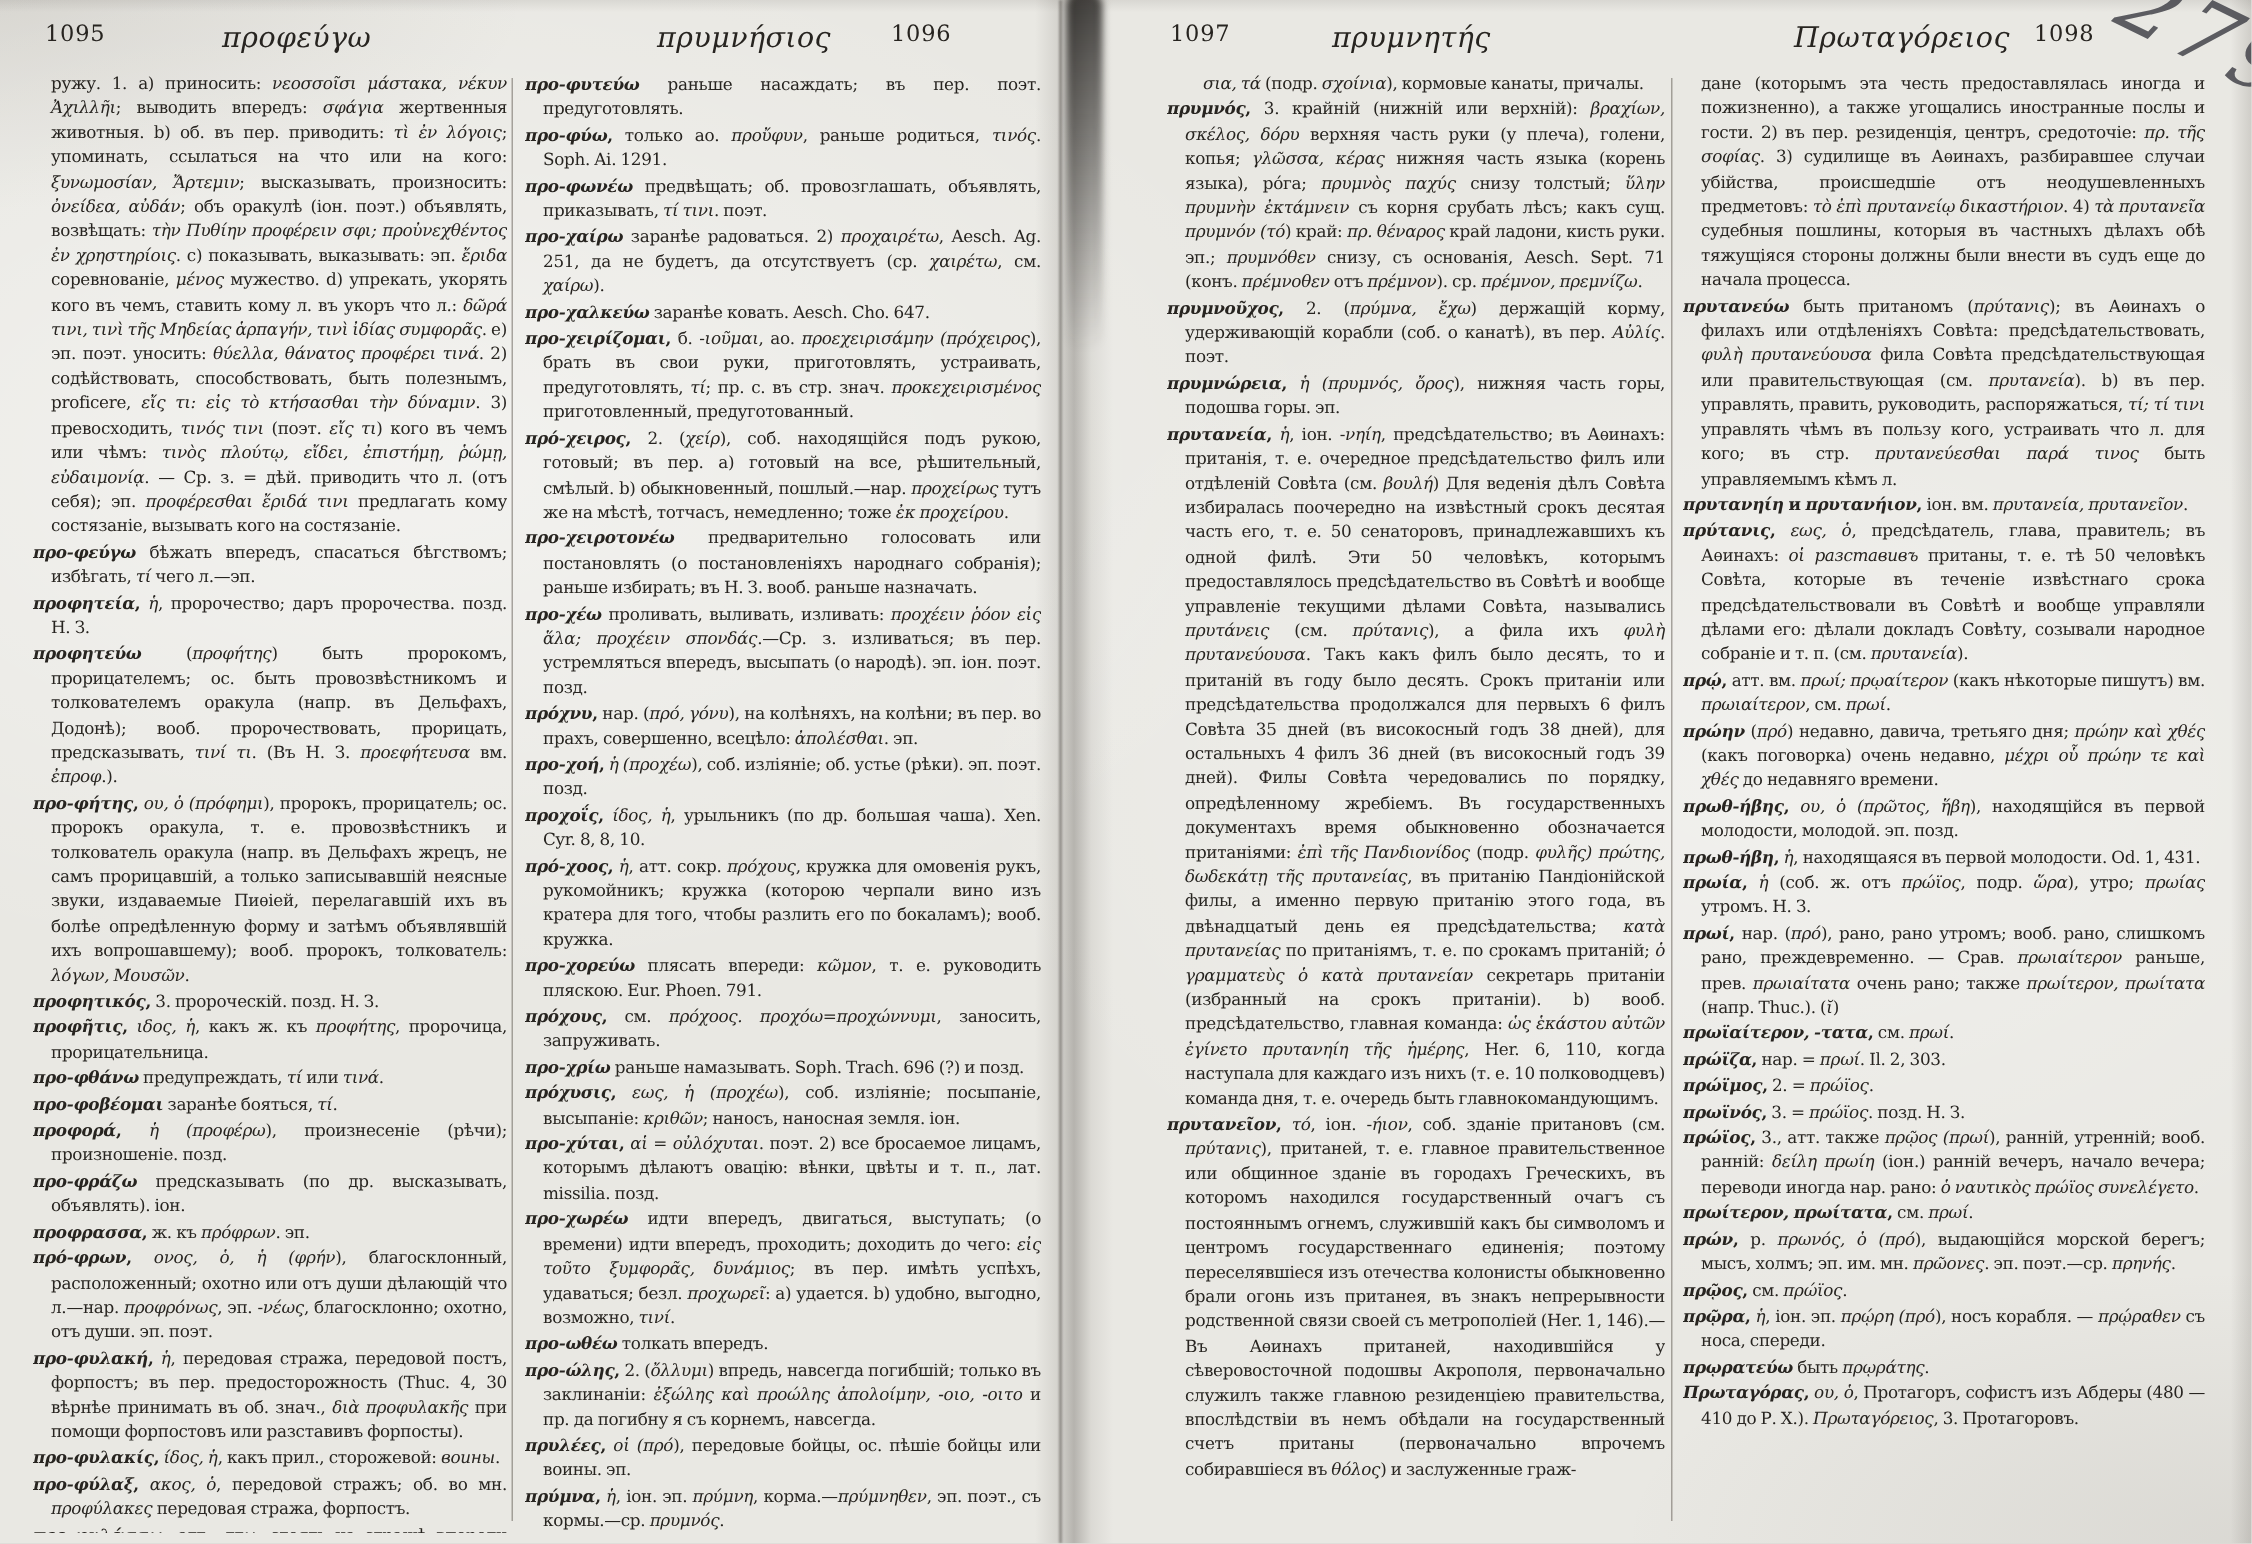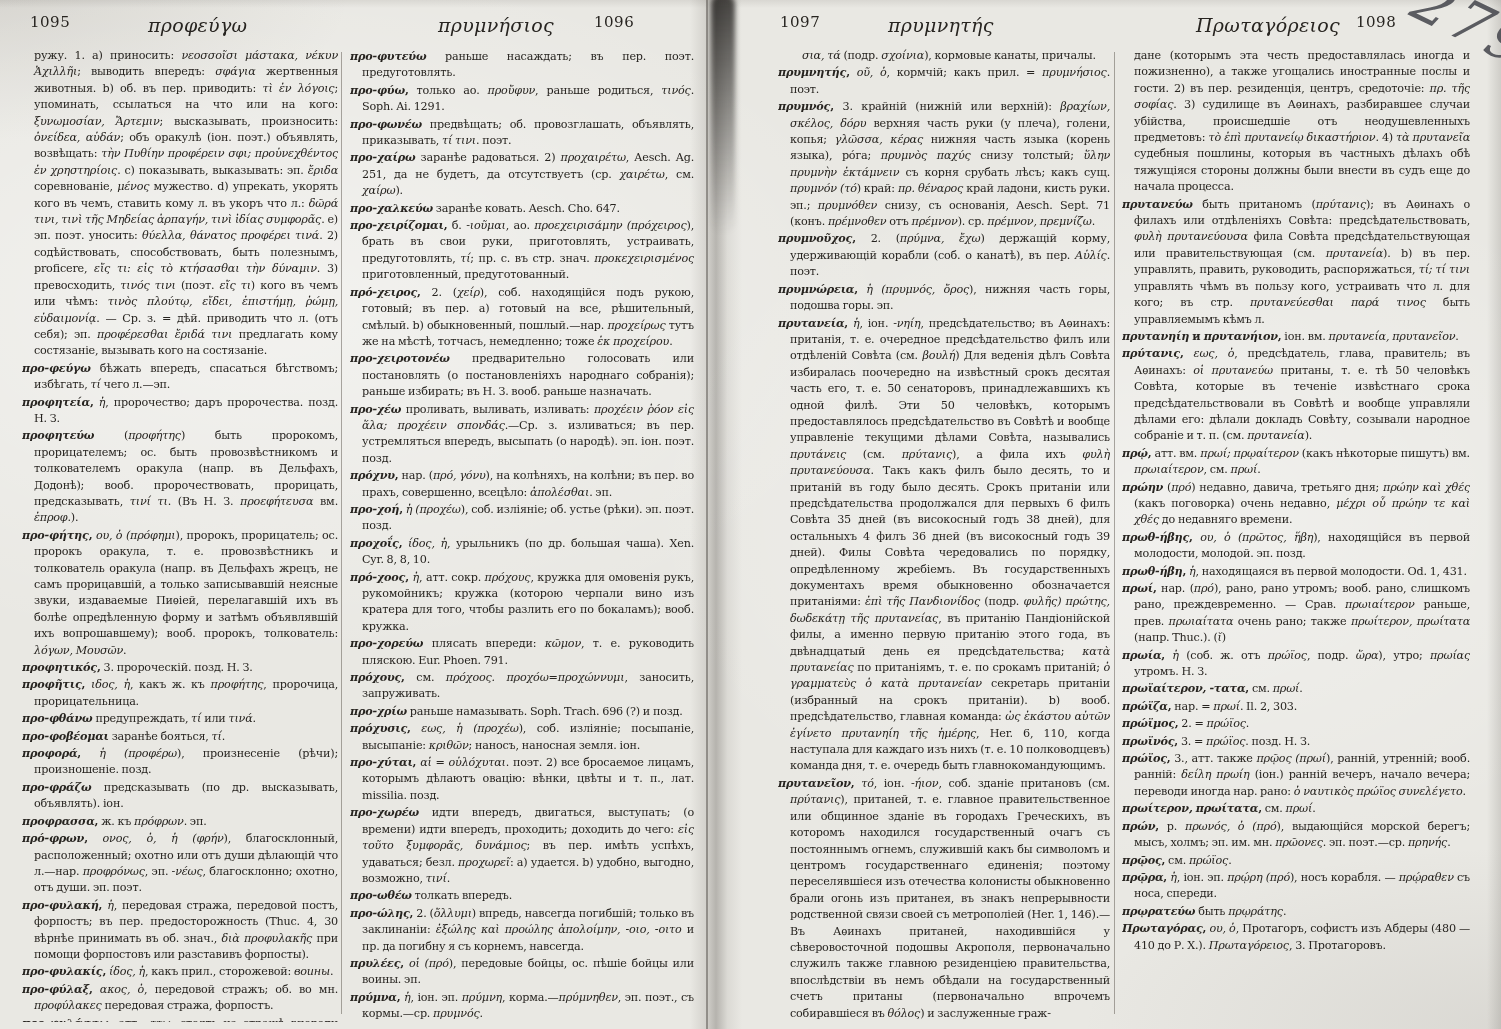--- a/index.html
+++ b/index.html
@@ -107,38 +107,37 @@
       <p class="e"><b><i>πρόχυσις</i>,</b> <i>εως, ἡ (προχέω</i>), соб. изліяніе; посыпаніе, высыпаніе: <i>κριθῶν</i>; наносъ, наносная земля. іон.</p>
       <p class="e"><b><i>προ-χύται</i>,</b> <i>αἱ = οὐλόχυται</i>. поэт. 2) все бросаемое лицамъ, которымъ дѣлаютъ овацію: вѣнки, цвѣты и т. п., лат. missilia. позд.</p>
       <p class="e"><b><i>προ-χωρέω</i></b> идти впередъ, двигаться, выступать; (о времени) идти впередъ, проходить; доходить до чего: <i>εἰς τοῦτο ξυμφορᾶς, δυνάμιος</i>; въ пер. имѣть успѣхъ, удаваться; безл. <i>προχωρεῖ</i>: a) удается. b) удобно, выгодно, возможно, <i>τινί</i>.</p>
       <p class="e"><b><i>προ-ωθέω</i></b> толкать впередъ.</p>
       <p class="e"><b><i>προ-ώλης</i>,</b> 2. (<i>ὄλλυμι</i>) впредь, навсегда погибшій; только въ заклинаніи: <i>ἐξώλης καὶ προώλης ἀπολοίμην, -οιο, -οιτο</i> и пр. да погибну я съ корнемъ, навсегда.</p>
       <p class="e"><b><i>πρυλέες</i>,</b> <i>οἱ (πρό</i>), передовые бойцы, ос. пѣшіе бойцы или воины. эп.</p>
       <p class="e"><b><i>πρύμνα</i>,</b> <i>ἡ</i>, іон. эп. <i>πρύμνη</i>, корма.—<i>πρύμνηθεν</i>, эп. поэт., съ кормы.—ср. <i>πρυμνός</i>.</p>
     </div>
   <div class="col" id="col3">
       <p class="cont ind"><i>σια, τά</i> (подр. <i>σχοίνια</i>), кормовые канаты, причалы.</p>
-      <p class="e"><b><i>πρυμνητής</i>,</b> <i>οῦ, ὁ</i>, кормчій; какъ прил. = <i>πρυμνήσιος</i>. поэт.</p>
       <p class="e"><b><i>πρυμνός</i>,</b> 3. крайній (нижній или верхній): <i>βραχίων, σκέλος, δόρυ</i> верхняя часть руки (у плеча), голени, копья; <i>γλῶσσα, κέρας</i> нижняя часть языка (корень языка), ро́га; <i>πρυμνὸς παχύς</i> снизу толстый; <i>ὕλην πρυμνὴν ἐκτάμνειν</i> съ корня срубать лѣсъ; какъ сущ. <i>πρυμνόν (τό</i>) край: <i>πρ. θέναρος</i> край ладони, кисть руки. эп.; <i>πρυμνόθεν</i> снизу, съ основанія, Aesch. Sept. 71 (конъ. <i>πρέμνοθεν</i> отъ <i>πρέμνον</i>). ср. <i>πρέμνον, πρεμνίζω</i>.</p>
       <p class="e"><b><i>πρυμνοῦχος</i>,</b> 2. (<i>πρύμνα, ἔχω</i>) держащій корму, удерживающій корабли (соб. о канатѣ), въ пер. <i>Αὐλίς</i>. поэт.</p>
       <p class="e"><b><i>πρυμνώρεια</i>,</b> <i>ἡ (πρυμνός, ὄρος</i>), нижняя часть горы, подошва горы. эп.</p>
       <p class="e"><b><i>πρυτανεία</i>,</b> <i>ἡ</i>, іон. -<i>νηίη</i>, предсѣдательство; въ Аѳинахъ: пританія, т. е. очередное предсѣдательство филъ или отдѣленій Совѣта (см. <i>βουλή</i>) Для веденія дѣлъ Совѣта избиралась поочередно на извѣстный срокъ десятая часть его, т. е. 50 сенаторовъ, принадлежавшихъ къ одной филѣ. Эти 50 человѣкъ, которымъ предоставлялось предсѣдательство въ Совѣтѣ и вообще управленіе текущими дѣлами Совѣта, назывались <i>πρυτάνεις</i> (см. <i>πρύτανις</i>), а фила ихъ <i>φυλὴ πρυτανεύουσα</i>. Такъ какъ филъ было десять, то и пританій въ году было десять. Срокъ пританіи или предсѣдательства продолжался для первыхъ 6 филъ Совѣта 35 дней (въ високосный годъ 38 дней), для остальныхъ 4 филъ 36 дней (въ високосный годъ 39 дней). Филы Совѣта чередовались по порядку, опредѣленному жребіемъ. Въ государственныхъ документахъ время обыкновенно обозначается пританіями: <i>ἐπὶ τῆς Πανδιονίδος</i> (подр. <i>φυλῆς) πρώτης, δωδεκάτῃ τῆς πρυτανείας</i>, въ пританію Пандіонійской филы, а именно первую пританію этого года, въ двѣнадцатый день ея предсѣдательства; <i>κατὰ πρυτανείας</i> по пританіямъ, т. е. по срокамъ пританій; <i>ὁ γραμματεὺς ὁ κατὰ πρυτανείαν</i> секретарь пританіи (избранный на срокъ пританіи). b) вооб. предсѣдательство, главная команда: <i>ὡς ἑκάστου αὐτῶν ἐγίνετο πρυτανηίη τῆς ἡμέρης</i>, Her. 6, 110, когда наступала для каждаго изъ нихъ (т. е. 10 полководцевъ) команда дня, т. е. очередь быть главнокомандующимъ.</p>
       <p class="e"><b><i>πρυτανεῖον</i>,</b> <i>τό</i>, іон. -<i>ήιον</i>, соб. зданіе притановъ (см. <i>πρύτανις</i>), пританей, т. е. главное правительственное или общинное зданіе въ городахъ Греческихъ, въ которомъ находился государственный очагъ съ постояннымъ огнемъ, служившій какъ бы символомъ и центромъ государственнаго единенія; поэтому переселявшіеся изъ отечества колонисты обыкновенно брали огонь изъ пританея, въ знакъ непрерывности родственной связи своей съ метрополіей (Her. 1, 146).—Въ Аѳинахъ пританей, находившійся у сѣверовосточной подошвы Акрополя, первоначально служилъ также главною резиденціею правительства, впослѣдствіи въ немъ обѣдали на государственный счетъ пританы (первоначально впрочемъ собиравшіеся въ <i>θόλος</i>) и заслуженные граж-</p>
     </div>
   <div class="col" id="col4">
       <p class="cont">дане (которымъ эта честь предоставлялась иногда и пожизненно), а также угощались иностранные послы и гости. 2) въ пер. резиденція, центръ, средоточіе: <i>πρ. τῆς σοφίας</i>. 3) судилище въ Аѳинахъ, разбиравшее случаи убійства, происшедшіе отъ неодушевленныхъ предметовъ: <i>τὸ ἐπὶ πρυτανείῳ δικαστήριον</i>. 4) <i>τὰ πρυτανεῖα</i> судебныя пошлины, которыя въ частныхъ дѣлахъ обѣ тяжущіяся стороны должны были внести въ судъ еще до начала процесса.</p>
       <p class="e"><b><i>πρυτανεύω</i></b> быть пританомъ (<i>πρύτανις</i>); въ Аѳинахъ о филахъ или отдѣленіяхъ Совѣта: предсѣдательствовать, <i>φυλὴ πρυτανεύουσα</i> фила Совѣта предсѣдательствующая или правительствующая (см. <i>πρυτανεία</i>). b) въ пер. управлять, править, руководить, распоряжаться, <i>τί; τί τινι</i> управлять чѣмъ въ пользу кого, устраивать что л. для кого; въ стр. <i>πρυτανεύεσθαι παρά τινος</i> быть управляемымъ кѣмъ л.</p>
       <p class="e"><b><i>πρυτανηίη</i> и <i>πρυτανήιον</i>,</b> іон. вм. <i>πρυτανεία, πρυτανεῖον</i>.</p>
-      <p class="e"><b><i>πρύτανις</i>,</b> <i>εως, ὁ</i>, предсѣдатель, глава, правитель; въ Аѳинахъ: <i>οἱ πρυτανεύω</i> пританы, т. е. тѣ 50 человѣкъ Совѣта, которые въ теченіе извѣстнаго срока предсѣдательствовали въ Совѣтѣ и вообще управляли дѣлами его: дѣлали докладъ Совѣту, созывали народное собраніе и т. п. (см. <i>πρυτανεία</i>).</p>
+      <p class="e"><b><i>πρύτανις</i>,</b> <i>εως, ὁ</i>, предсѣдатель, глава, правитель; въ Аѳинахъ: <i>οἱ разставивъ</i> пританы, т. е. тѣ 50 человѣкъ Совѣта, которые въ теченіе извѣстнаго срока предсѣдательствовали въ Совѣтѣ и вообще управляли дѣлами его: дѣлали докладъ Совѣту, созывали народное собраніе и т. п. (см. <i>πρυτανεία</i>).</p>
       <p class="e"><b><i>πρῴ</i>,</b> атт. вм. <i>πρωί; πρῳαίτερον</i> (какъ нѣкоторые пишутъ) вм. <i>πρωιαίτερον</i>, см. <i>πρωί</i>.</p>
       <p class="e"><b><i>πρώην</i></b> (<i>πρό</i>) недавно, давича, третьяго дня; <i>πρώην καὶ χθές</i> (какъ поговорка) очень недавно, <i>μέχρι οὗ πρώην τε καὶ χθές</i> до недавняго времени.</p>
       <p class="e"><b><i>πρωθ-ήβης</i>,</b> <i>ου, ὁ (πρῶτος, ἥβη</i>), находящійся въ первой молодости, молодой. эп. позд.</p>
       <p class="e"><b><i>πρωθ-ήβη</i>,</b> <i>ἡ</i>, находящаяся въ первой молодости. Od. 1, 431.</p>
+      <p class="e"><b><i>πρωία</i>,</b> <i>ἡ</i> (соб. ж. отъ <i>πρώϊος</i>, подр. <i>ὥρα</i>), утро; <i>πρωίας</i> утромъ. Н. З.</p>
       <p class="e"><b><i>πρωί</i>,</b> нар. (<i>πρό</i>), рано, рано утромъ; вооб. рано, слишкомъ рано, преждевременно. — Срав. <i>πρωιαίτερον</i> раньше, прев. <i>πρωιαίτατα</i> очень рано; также <i>πρωίτερον, πρωίτατα</i> (напр. Thuc.). (<i>ῐ</i>)</p>
-      <p class="e"><b><i>πρωία</i>,</b> <i>ἡ</i> (соб. ж. отъ <i>πρώϊος</i>, подр. <i>ὥρα</i>), утро; <i>πρωίας</i> утромъ. Н. З.</p>
       <p class="e"><b><i>πρωϊαίτερον, -τατα</i>,</b> см. <i>πρωί</i>.</p>
       <p class="e"><b><i>πρώϊζα</i>,</b> нар. = <i>πρωί</i>. Il. 2, 303.</p>
       <p class="e"><b><i>πρώϊμος</i>,</b> 2. = <i>πρώϊος</i>.</p>
       <p class="e"><b><i>πρωϊνός</i>,</b> 3. = <i>πρώϊος</i>. позд. Н. З.</p>
       <p class="e"><b><i>πρώϊος</i>,</b> 3., атт. также <i>πρῷος (πρωί</i>), ранній, утренній; вооб. ранній: <i>δείλη πρωίη</i> (іон.) ранній вечеръ, начало вечера; переводи иногда нар. рано: <i>ὁ ναυτικὸς πρώϊος συνελέγετο</i>.</p>
       <p class="e"><b><i>πρωίτερον, πρωίτατα</i>,</b> см. <i>πρωί</i>.</p>
       <p class="e"><b><i>πρών</i>,</b> р. <i>πρωνός, ὁ (πρό</i>), выдающійся морской берегъ; мысъ, холмъ; эп. им. мн. <i>πρῶονες</i>. эп. поэт.—ср. <i>πρηνής</i>.</p>
       <p class="e"><b><i>πρῷος</i>,</b> см. <i>πρώϊος</i>.</p>
       <p class="e"><b><i>πρῷρα</i>,</b> <i>ἡ</i>, іон. эп. <i>πρῴρη (πρό</i>), носъ корабля. — <i>πρῴραθεν</i> съ носа, спереди.</p>
       <p class="e"><b><i>πρῳρατεύω</i></b> быть <i>πρῳράτης</i>.</p>

